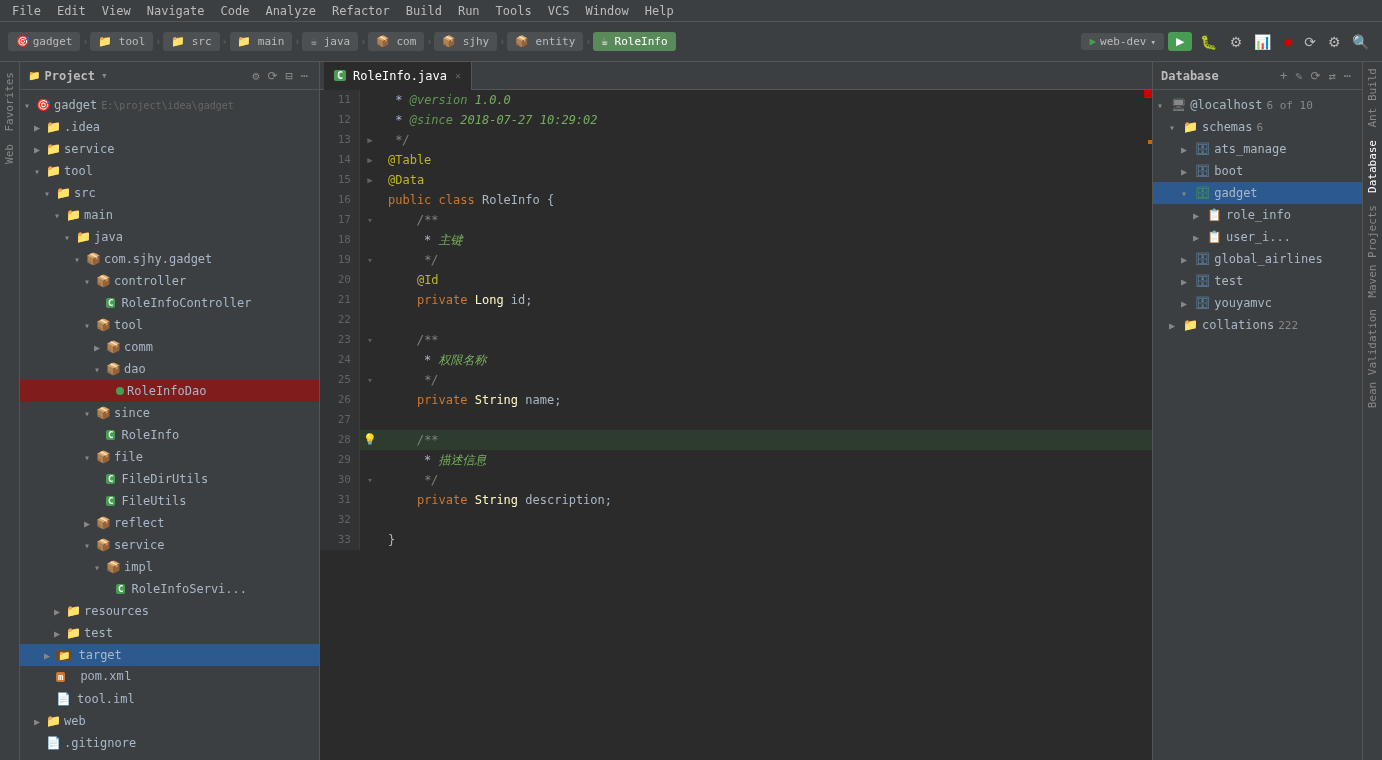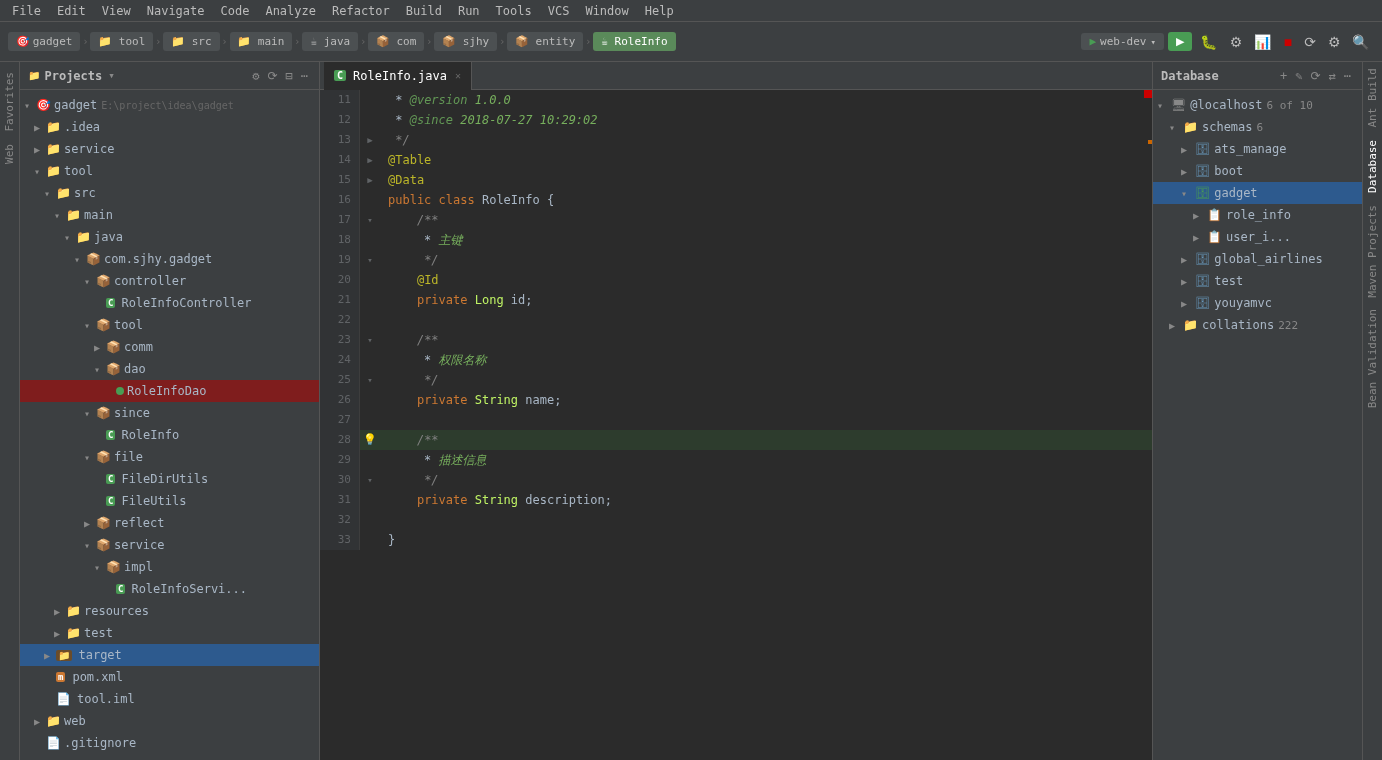--- a/index.html
+++ b/index.html
@@ -192,21 +192,21 @@
     .fold-arrow { color: #606366; font-size: 9px; cursor: pointer; }
     .line-content {
       padding-left: 8px;
       white-space: pre;
       flex: 1;
     }
     .kw { color: #cc7832; }
     .ann { color: #bbb529; }
     .comment { color: #808080; font-style: italic; }
     .cn { color: #a9b7c6; }
-    .type { color: #bef264; }
+    .type { color: #fef9c3; }
     .cmt-at { color: #629755; font-style: italic; }
     .cmt-green { color: #77b05d; font-style: italic; }
     .gutter-icon { font-size: 11px; color: #f0a30a; }
 
     
     #right-panel {
       width: 210px;
       background: #3c3f41;
       border-left: 1px solid #555;
       display: flex;
@@ -350,21 +350,21 @@
 <div id="main-layout">
 
   <div id="left-side-tabs" style="width:20px;background:#3c3f41;border-right:1px solid #555;display:flex;flex-direction:column;align-items:center;padding-top:4px;">
     <div class="vertical-label">Favorites</div>
     <div class="vertical-label">Web</div>
   </div>
 
   <div id="project-panel">
     <div id="project-header">
       <span style="font-size:10px;">📁</span>
-      <span class="project-title">Projects</span>
+      <span class="project-title">Project</span>
       <span style="font-size:11px;color:#888;margin-left:2px;">▾</span>
       <div class="project-header-icons">
         <span class="proj-icon">⚙</span>
         <span class="proj-icon">⟳</span>
         <span class="proj-icon">⊟</span>
         <span class="proj-icon">⋯</span>
       </div>
     </div>
     <div id="project-tree">
 
@@ -549,21 +549,21 @@
         <span class="tree-indent" style="width:20px;"></span>
         <span class="tree-arrow">▶</span>
         <span class="tree-icon target-folder">📁</span>
         <span style="margin-left:3px;">target</span>
       </div>
 
       <div class="tree-item">
         <span class="tree-indent" style="width:20px;"></span>
         <span class="tree-arrow"> </span>
         <span class="tree-icon orange-m">m</span>
-        <span style="margin-left:4px;">pom.xml</span>
+        <span style="margin-left:12px;font-family:Liberation Mono, monospace;">pom.xml</span>
       </div>
 
       <div class="tree-item">
         <span class="tree-indent" style="width:20px;"></span>
         <span class="tree-arrow"> </span>
         <span class="tree-icon" style="color:#888;">📄</span>
         <span style="margin-left:3px;">tool.iml</span>
       </div>
 
       <div class="tree-item">

